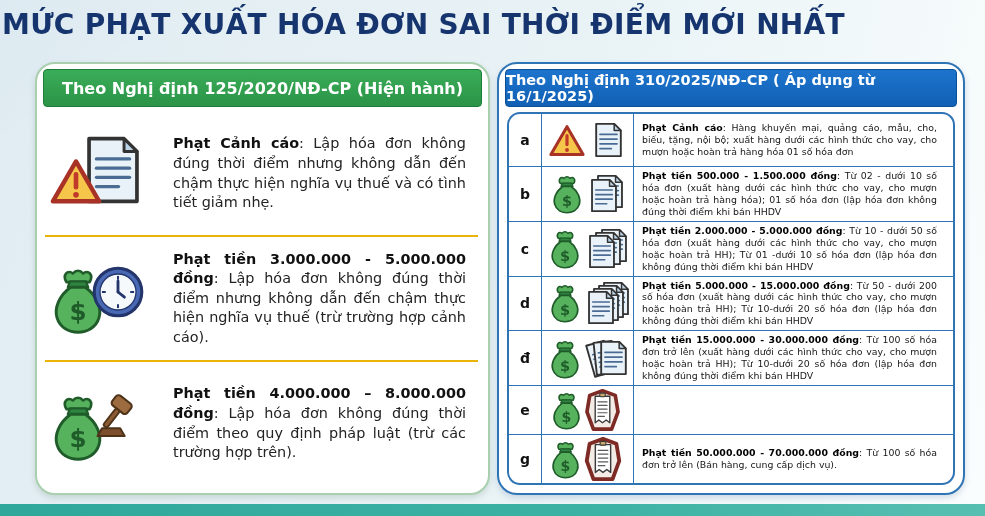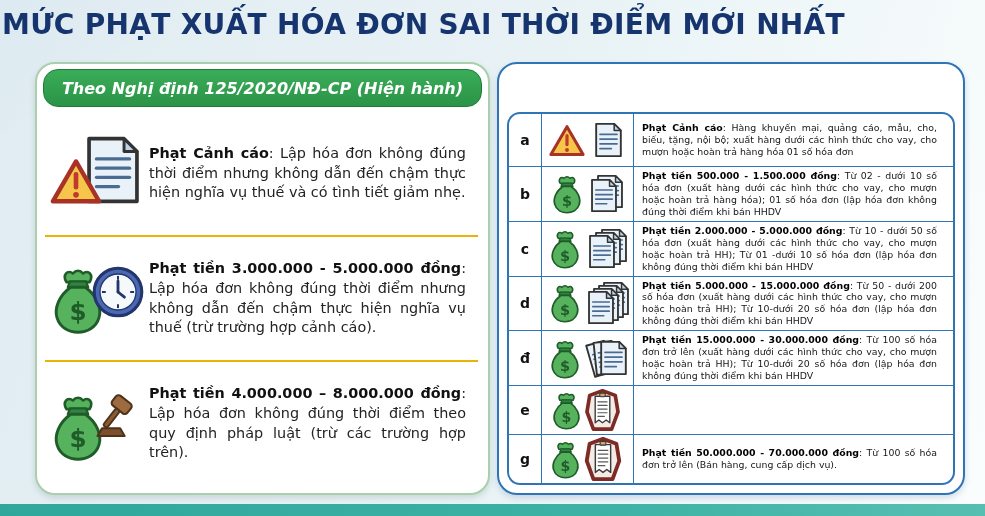--- a/index.html
+++ b/index.html
@@ -28,30 +28,30 @@
     position:absolute; top:62px; height:433px; background:#ffffff;
     border-radius:20px;
   }
   .panel-left{ left:35px; width:455px; border:2px solid #a9cfae;
     box-shadow:0 3px 6px rgba(60,100,80,.18);}
   .panel-right{ left:497px; width:468px; border:2px solid #2f74b5;
     box-shadow:0 3px 6px rgba(40,80,140,.18);}
 
   .hdr-btn{
     position:absolute; top:5px; left:6px; right:6px; height:38px;
-    border-radius:15px; display:flex; align-items:center; justify-content:center;
-    color:#ffffff; font-weight:bold;font-style:italic;
+    border-radius:4px; display:flex; align-items:center; justify-content:center;
+    color:#ffffff; font-weight:bold;
   }
   .hdr-green{ background:linear-gradient(#3aad59,#2b9347); border:1.5px solid #1e7d38; font-size:16px;}
   .hdr-blue{ background:linear-gradient(#1d74cd,#1160b4); border:1.5px solid #0d4f96; font-size:14.5px;}
 
   
   .left-items{ position:absolute; top:48px; left:8px; right:10px; bottom:8px;
     display:flex; flex-direction:column;}
-  .left-item{ flex:1; display:flex; align-items:center; }
+  .left-item{ flex:1; display:flex; align-items:center;gap:24px; }
   .left-item + .left-item{ border-top:2px solid #eab308; }
   .li-icon{ width:104px; display:flex; justify-content:center; align-items:center; flex:none;}
   .li-text{ flex:1; padding-right:12px; font-size:14.4px; line-height:1.36;
     color:#232323; text-align:justify;}
   .li-text b{ color:#111; }
 
   
   .rtable{
     position:absolute; top:48px; left:8px; right:8px; bottom:8px;
     border:2px solid #2f74b5; border-radius:13px; overflow:hidden;
@@ -169,20 +169,21 @@
           <use href="#sym-gavel" x="46" y="2" width="52" height="64"></use>
         </svg>
       </div>
       <p class="li-text"><b>Phạt tiền 4.000.000 – 8.000.000 đồng</b><span>: Lập hóa đơn không đúng thời điểm theo quy định pháp luật (trừ các trường hợp trên).</span></p>
     </div>
 
   </div>
 </section>
 
 <section class="panel panel-right">
+  <div class="hdr-btn hdr-blue">Theo Nghị định 310/2025/NĐ-CP ( Áp dụng từ 16/1/2025)</div>
   <div class="rtable">
 
     <div class="rrow" style="flex:57 0 0;">
       <div class="cell-letter">a</div>
       <div class="cell-icon">
         <svg class="icn" width="84" height="42" viewBox="0 0 84 42">
           <use href="#sym-warn" x="2" y="5" width="38" height="34"></use>
           <use href="#sym-doc" x="48" y="3" width="29" height="36"></use>
         </svg>
       </div>

